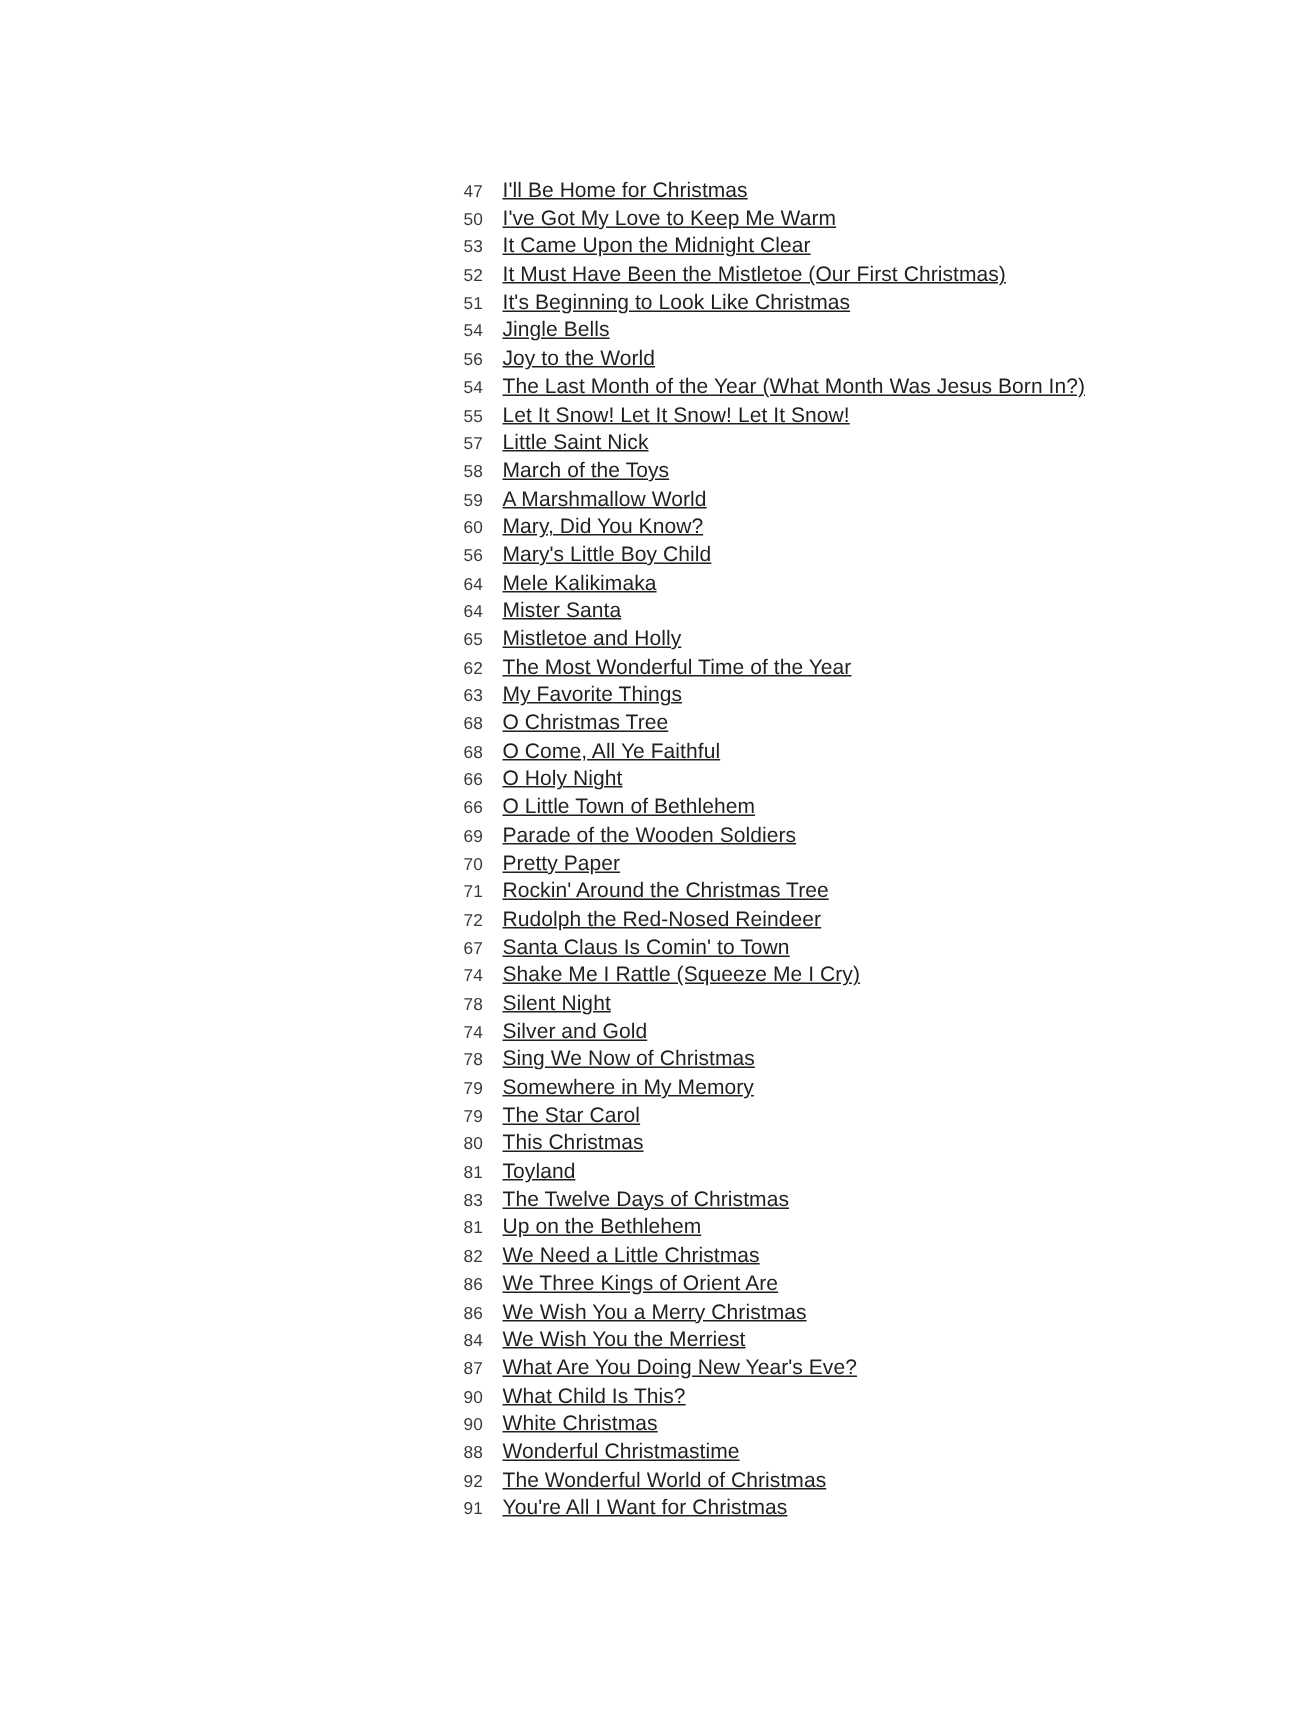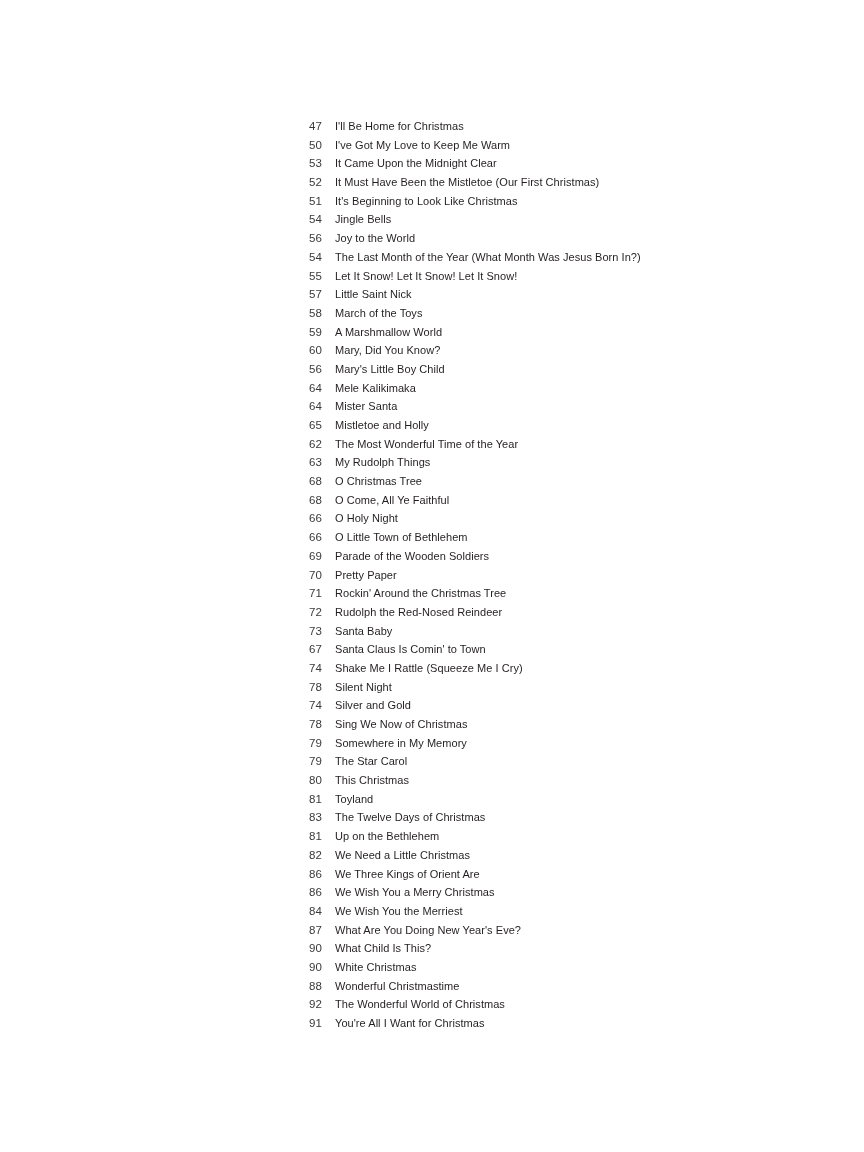--- a/index.html
+++ b/index.html
@@ -35,23 +35,24 @@
   }
   .toc-page {
     width: 26px;
     text-align: right;
     font-size: 11.5px;
     color: #3a3a3a;
     letter-spacing: 0.1px;
   }
   .toc-title {
     margin-left: 13px;
-    font-size: 11px;
+    font-size: 14px;
     color: #231f20;
     letter-spacing: 0.05px;
+    text-decoration: underline;
   }
 </style>
 </head>
 <body>
 
 <div class="page">
   <div class="toc" id="toc-list">
       <div class="toc-row">
         <span class="toc-page">47</span>
         <span class="toc-title">I'll Be Home for Christmas</span>
@@ -119,21 +120,21 @@
       <div class="toc-row">
         <span class="toc-page">65</span>
         <span class="toc-title">Mistletoe and Holly</span>
       </div>
       <div class="toc-row">
         <span class="toc-page">62</span>
         <span class="toc-title">The Most Wonderful Time of the Year</span>
       </div>
       <div class="toc-row">
         <span class="toc-page">63</span>
-        <span class="toc-title">My Rudolph Things</span>
+        <span class="toc-title">My Favorite Things</span>
       </div>
       <div class="toc-row">
         <span class="toc-page">68</span>
         <span class="toc-title">O Christmas Tree</span>
       </div>
       <div class="toc-row">
         <span class="toc-page">68</span>
         <span class="toc-title">O Come, All Ye Faithful</span>
       </div>
       <div class="toc-row">
@@ -152,24 +153,20 @@
         <span class="toc-page">70</span>
         <span class="toc-title">Pretty Paper</span>
       </div>
       <div class="toc-row">
         <span class="toc-page">71</span>
         <span class="toc-title">Rockin' Around the Christmas Tree</span>
       </div>
       <div class="toc-row">
         <span class="toc-page">72</span>
         <span class="toc-title">Rudolph the Red-Nosed Reindeer</span>
-      </div>
-      <div class="toc-row">
-        <span class="toc-page">73</span>
-        <span class="toc-title">Santa Baby</span>
       </div>
       <div class="toc-row">
         <span class="toc-page">67</span>
         <span class="toc-title">Santa Claus Is Comin' to Town</span>
       </div>
       <div class="toc-row">
         <span class="toc-page">74</span>
         <span class="toc-title">Shake Me I Rattle (Squeeze Me I Cry)</span>
       </div>
       <div class="toc-row">

